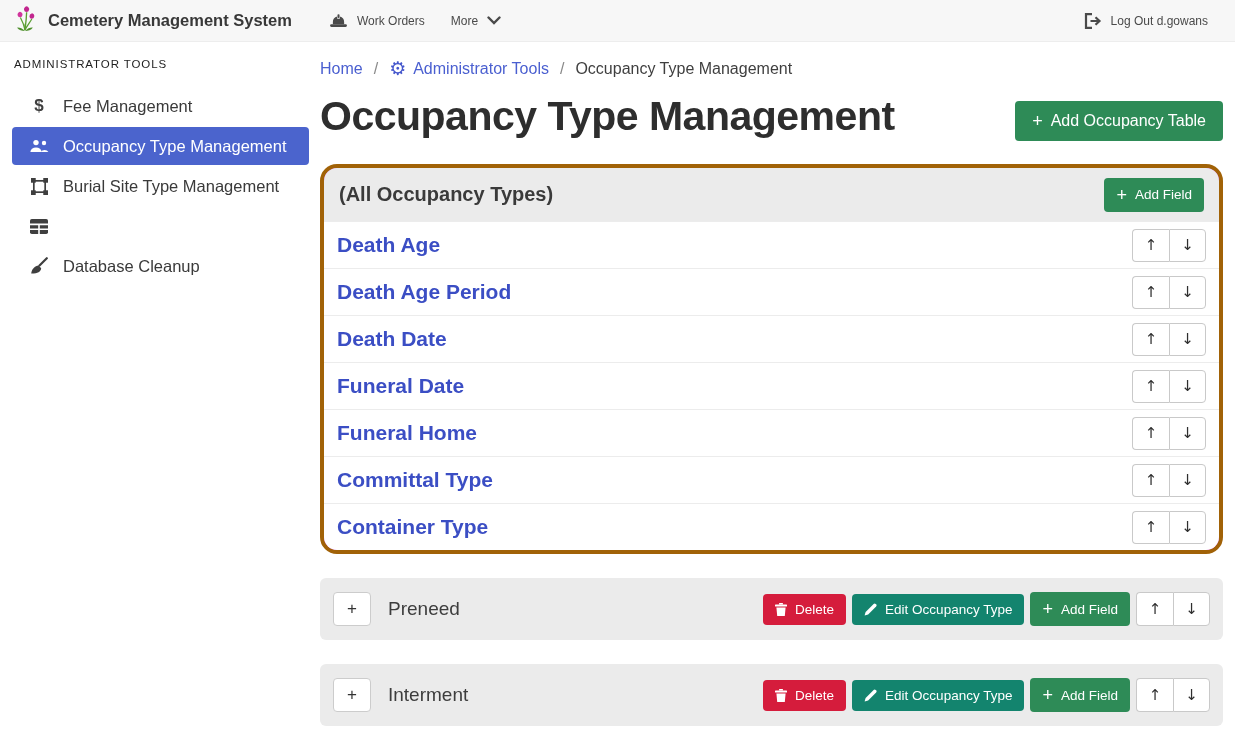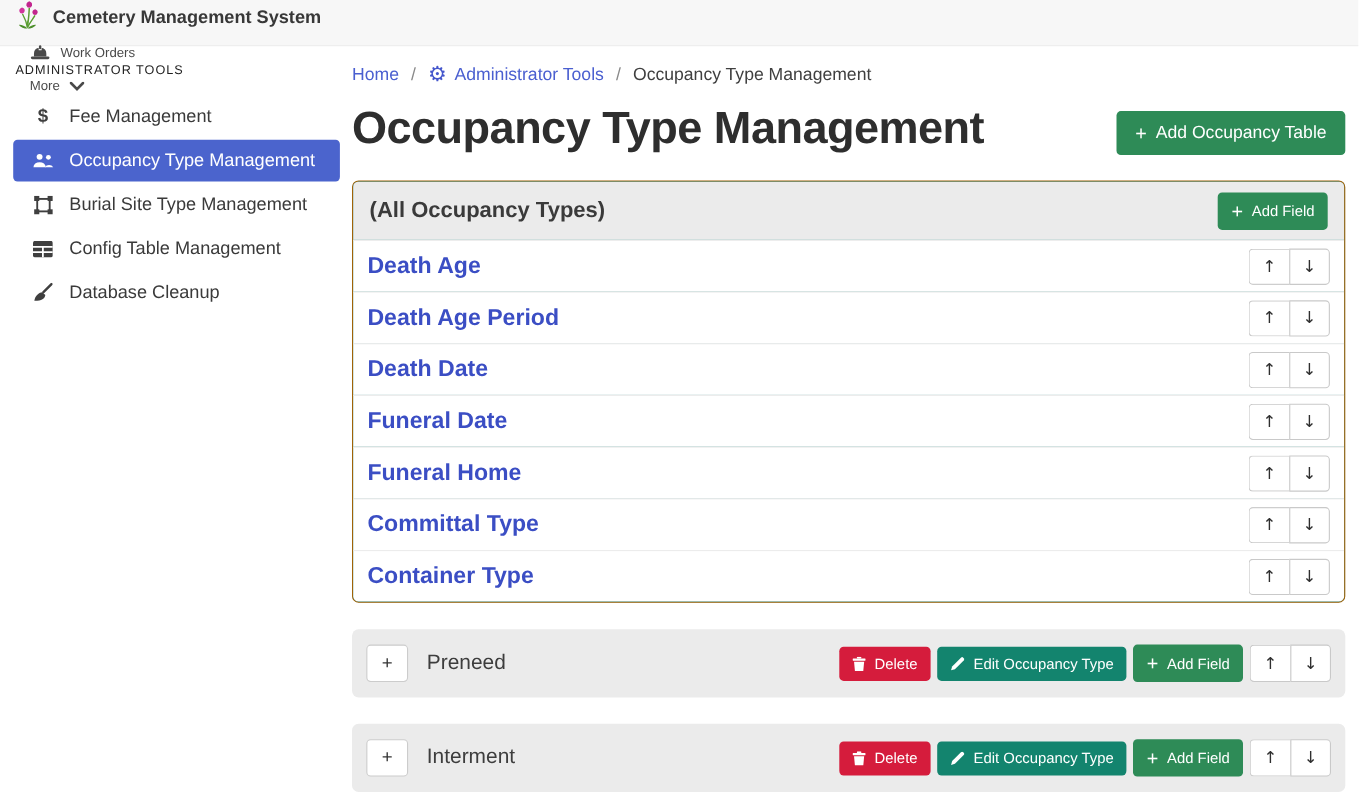--- a/index.html
+++ b/index.html
@@ -3,21 +3,21 @@
 <meta charset="utf-8">
 <style>
   html,body{margin:0;padding:0;}
   body{
     width:1235px;height:738px;overflow:hidden;background:#ffffff;
     font-family:"Liberation Sans","DejaVu Sans",sans-serif;
     -webkit-font-smoothing:antialiased;
   }
   
   .navbar{height:42px;background:#f7f7f7;border-bottom:1px solid #ededed;
-    display:flex;padding:0 14px;box-sizing:border-box;flex-direction:column;}
+    display:flex;padding:0 14px;box-sizing:border-box;}
   .brand{display:flex;align-items:center;gap:10px;font-weight:bold;font-size:16.5px;
     color:#383838;margin-right:24px;cursor:pointer;}
   .nav-link{display:flex;align-items:center;gap:9px;padding:8px 13px;font-size:12px;
     color:#4a4a4a;cursor:pointer;white-space:nowrap;}
   .nav-link svg{display:block;}
   .logout{margin-left:auto;}
   
   .layout{display:flex;height:683px;}
   .sidebar{width:320px;flex-shrink:0;box-sizing:border-box;padding:14px 11px 0 12px;}
   .side-heading{font-size:11.5px;letter-spacing:.9px;color:#1f1f1f;margin:2px 0 17px 2px;font-weight:500;}
@@ -35,21 +35,21 @@
   .crumb-current{color:#3f3f3f;}
   .gear-glyph{color:#4456cc;font-size:19px;line-height:1;}
   .title-row{display:flex;align-items:flex-start;justify-content:space-between;margin-top:15px;}
   h1{font-size:41px;font-weight:600;color:#2e2e2e;margin:0;letter-spacing:-.5px;line-height:1.15;}
   .btn{border:none;border-radius:4px;color:#fff;display:inline-flex;align-items:center;gap:8px;
     cursor:pointer;font-family:inherit;white-space:nowrap;}
   .btn .plus{font-size:18px;line-height:1;font-weight:400;}
   .btn svg{display:block;}
   .btn-add-type{background:#2e8b57;font-size:16px;padding:11px 17px;margin-top:8px;}
   
-  .card{margin-top:23px;border-radius:6px;overflow:hidden;border:1px solid #a16207;background:#0f766e;}
+  .card{margin-top:23px;border-radius:17px;overflow:hidden;border:4px solid #a16207;background:#d946ef;}
   .card-header{background:#ebebeb;display:flex;align-items:center;justify-content:space-between;
     padding:0 15px;height:53px;box-sizing:border-box;}
   .card-title{font-size:20px;font-weight:600;color:#3a3a3a;}
   .btn-sm{font-size:13.5px;padding:8px 12px;}
   .btn-add-field{background:#2e8b57;}
   .btn-delete{background:#d51c3c;}
   .btn-edit{background:#13846e;}
   .field-row{display:flex;align-items:center;justify-content:space-between;height:46px;
     padding:0 13px;border-top:1px solid #ececec;background:#fff;}
   .field-row:first-of-type{border-top:none;}
@@ -157,21 +157,20 @@
       <span>Burial Site Type Management</span>
     </div>
 
     <div class="side-item">
       <span class="sicon">
         <svg width="18" height="15" viewBox="0 0 18 15">
           <rect x="0" y="0" width="18" height="15" rx="1.8" fill="#3f3f3f"></rect>
           <path d="M0,5.4 L18,5.4 M9,5.4 L9,15 M0,10.2 L18,10.2" stroke="#ffffff" stroke-width="1.6"></path>
         </svg>
       </span>
-      <span>Config Table Management</span>
     </div>
 
     <div class="side-item">
       <span class="sicon">
         <svg width="18" height="18" viewBox="0 0 18 18">
           <path d="M9.5,8.5 L16.8,1.2" stroke="#3f3f3f" stroke-width="2.2" stroke-linecap="round"></path>
           <path d="M1.2,16.5 C1.8,12 4.8,9 8.6,8.6 L11.2,11.2 C10.8,14.8 7.6,16.6 1.2,16.5 Z" fill="#3f3f3f"></path>
         </svg>
       </span>
       <span>Database Cleanup</span>

